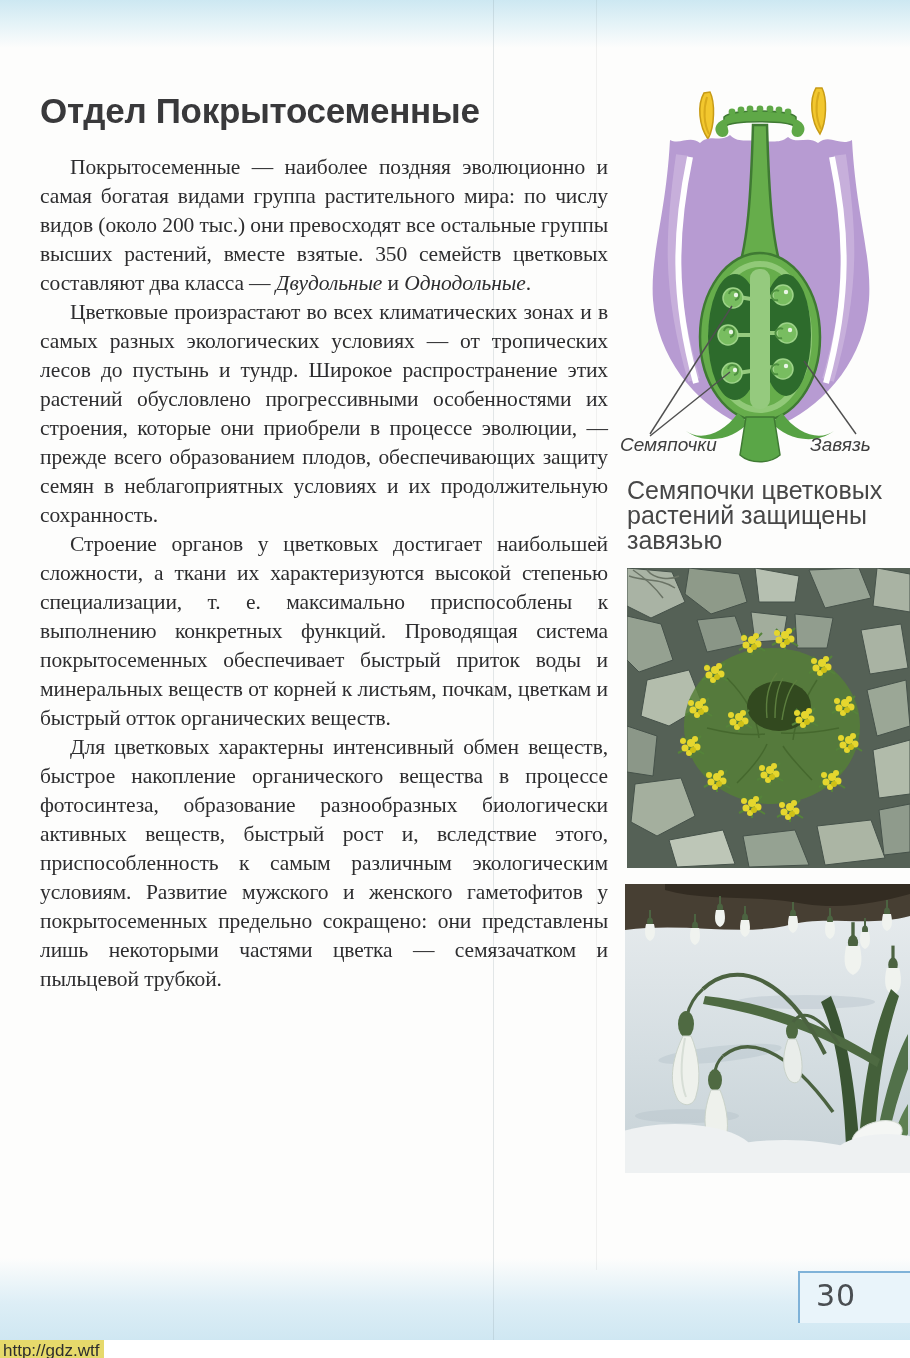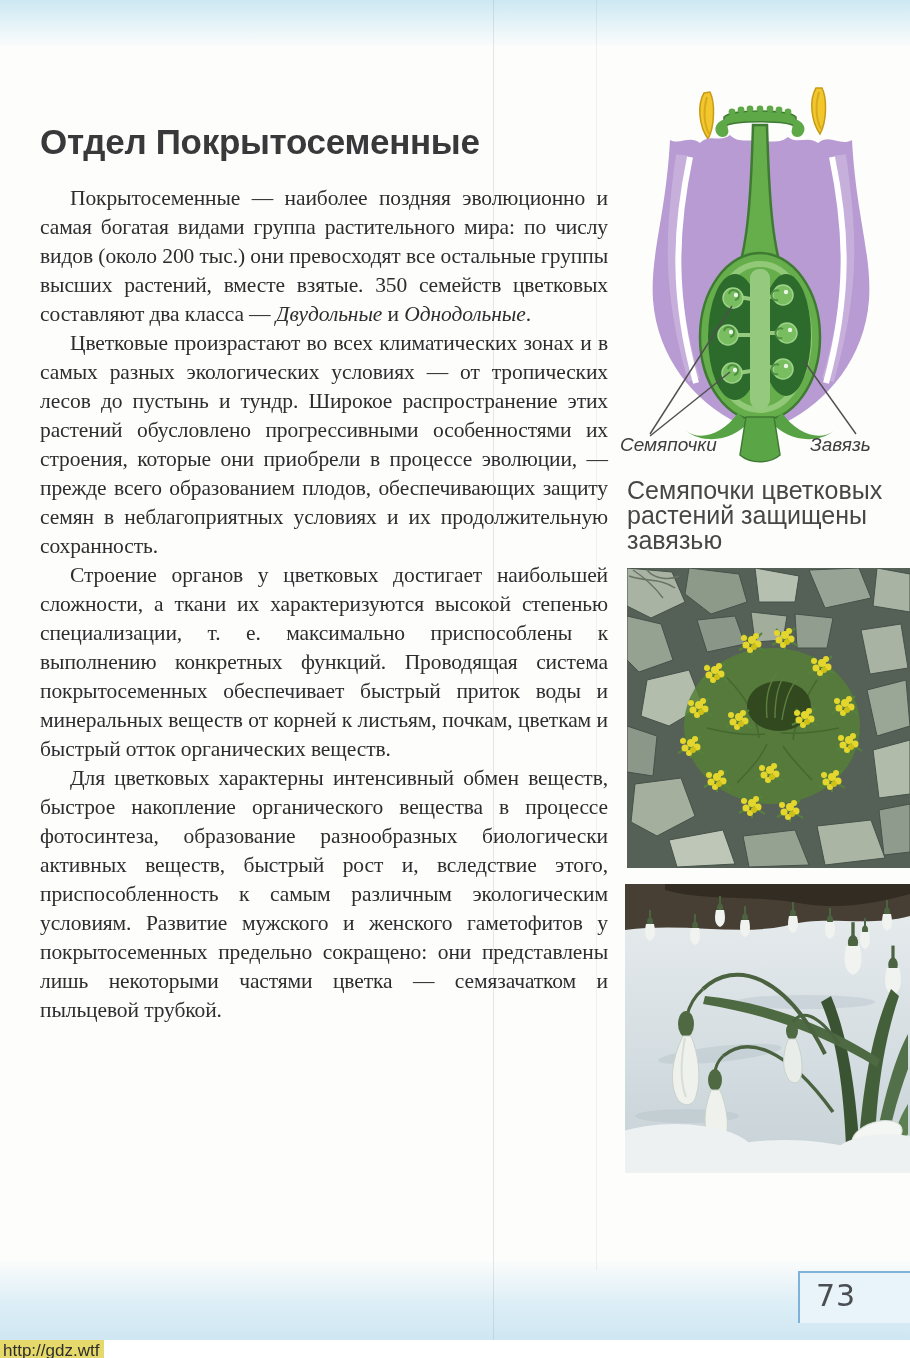--- a/index.html
+++ b/index.html
@@ -5,21 +5,21 @@
   html,body{margin:0;padding:0;background:#ffffff;}
   .page{position:relative;width:910px;height:1358px;background:#fdfdfc;overflow:hidden;
         font-family:"Liberation Serif",serif;color:#2d2d2f;}
   .band-top{position:absolute;left:0;top:0;width:910px;height:48px;
         background:linear-gradient(to bottom,#cde8f2 0%,#e7f4f8 55%,#fdfdfc 100%);}
   .band-bottom{position:absolute;left:0;top:1258px;width:910px;height:82px;
         background:linear-gradient(to bottom,#fdfdfc 0%,#ddeef6 55%,#cfe7f2 100%);}
   .strip-bottom{position:absolute;left:0;top:1340px;width:910px;height:18px;background:#ffffff;}
   .fold-line{position:absolute;left:493px;top:0;width:1px;height:1340px;background:rgba(130,150,160,0.22);}
   .fold-line2{position:absolute;left:596px;top:0;width:1px;height:1270px;background:rgba(0,0,0,0.05);}
-  .main-col{position:absolute;left:40px;top:88px;width:568px;margin-top:31px;}
+  .main-col{position:absolute;left:40px;top:88px;width:568px;}
   .heading{font-family:"Liberation Sans",sans-serif;font-weight:700;font-size:35px;
         line-height:45px;color:#39393b;letter-spacing:-0.3px;margin:0 0 20px 0;}
   .para{margin:0;font-size:21.5px;line-height:29px;text-align:justify;letter-spacing:-0.1px;}
   .para.indent{text-indent:30px;}
   .ital{font-style:italic;}
   .fig-caption{position:absolute;left:627px;width:262px;font-family:"Liberation Sans",sans-serif;
         font-size:25px;line-height:25px;color:#474747;}
   .caption-1{top:478px;}
   .caption-2{top:1184px;}
   .diagram-svg{position:absolute;left:620px;top:85px;width:290px;height:380px;}
@@ -295,18 +295,18 @@
     <ellipse cx="252" cy="252" rx="26" ry="14" transform="rotate(-18 252 252)" fill="#f4f6f4" stroke="#d4dbd4"></ellipse>
     <g fill="#eef1f2">
       <ellipse cx="50" cy="268" rx="78" ry="28"></ellipse>
       <ellipse cx="160" cy="284" rx="95" ry="28"></ellipse>
       <ellipse cx="262" cy="274" rx="55" ry="24"></ellipse>
     </g>
   </svg>
 
 
   <div class="pagenum-box">
-    <div class="pagenum">73</div>
+    <div class="pagenum">30</div>
   </div>
 
   <div class="watermark">http://gdz.wtf</div>
 
 </div>
 
 </body></html>

